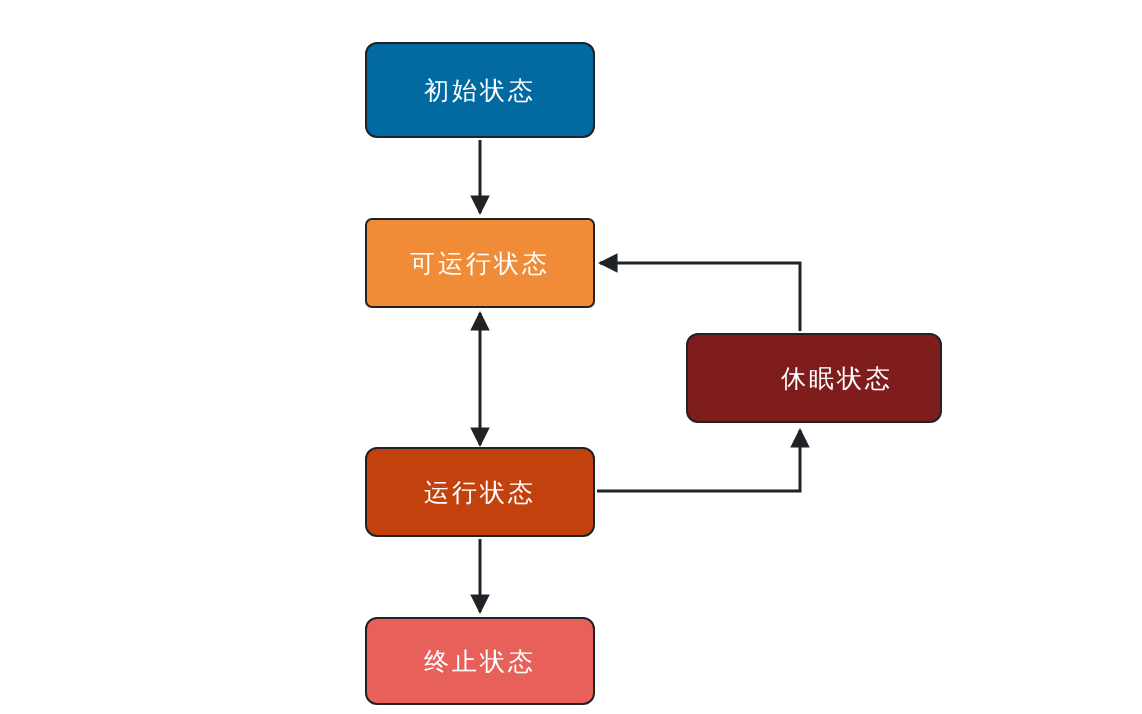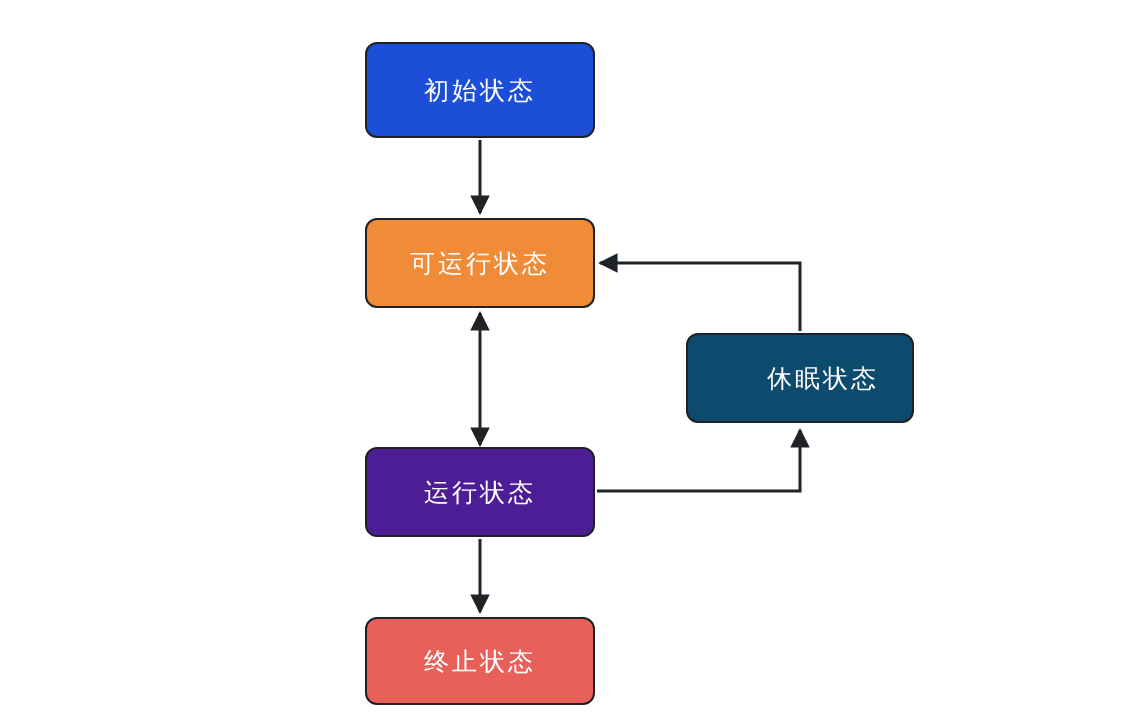--- a/index.html
+++ b/index.html
@@ -66,33 +66,33 @@
 
     <line x1="480" y1="445" x2="480" y2="313" stroke="#1f2328" stroke-width="3" marker-start="url(#arrow-start)" marker-end="url(#arrow-end)"></line>
 
     <line x1="480" y1="539" x2="480" y2="612" stroke="#1f2328" stroke-width="3" marker-end="url(#arrow-end)"></line>
 
     <path d="M 597 491 L 800 491 L 800 430" fill="none" stroke="#1f2328" stroke-width="3" stroke-linejoin="miter" marker-end="url(#arrow-end)"></path>
 
     <path d="M 800 331 L 800 263 L 600 263" fill="none" stroke="#1f2328" stroke-width="3" stroke-linejoin="miter" marker-end="url(#arrow-end)"></path>
   </svg>
 
-  <div class="node" style="left: 365px; top: 42px; width: 230px; height: 96px; background: #1d4ed8; border-color: rgb(31, 35, 40);">
+  <div class="node" style="left: 365px; top: 42px; width: 230px; height: 96px; background: #0369a1; border-color: rgb(31, 35, 40);">
     <span class="node-label" style="color: rgb(255, 255, 255);">初始状态</span>
   </div>
 
-  <div class="node" style="left: 365px; top: 218px; width: 230px; height: 90px; background: rgb(240, 139, 56); border-color: rgb(31, 35, 40);">
+  <div class="node" style="left: 365px; top: 218px; width: 230px; height: 90px; background: rgb(240, 139, 56); border-color: rgb(31, 35, 40); border-radius: 7px;">
     <span class="node-label" style="color: rgb(255, 255, 255);">可运行状态</span>
   </div>
 
-  <div class="node" style="left: 686px; top: 333px; width: 228px; height: 90px; background: #0c4a6e; border-color: rgb(31, 35, 40); padding-left: 46px;">
+  <div class="node" style="left: 686px; top: 333px; width: 256px; height: 90px; background: #7f1d1d; border-color: rgb(31, 35, 40); padding-left: 46px;">
     <span class="node-label" style="color: rgb(255, 255, 255);">休眠状态</span>
   </div>
 
-  <div class="node" style="left: 365px; top: 447px; width: 230px; height: 90px; background: #4c1d95; border-color: rgb(31, 35, 40);">
+  <div class="node" style="left: 365px; top: 447px; width: 230px; height: 90px; background: #c2410c; border-color: rgb(31, 35, 40);">
     <span class="node-label" style="color: rgb(255, 255, 255);">运行状态</span>
   </div>
 
   <div class="node" style="left: 365px; top: 617px; width: 230px; height: 88px; background: rgb(232, 96, 90); border-color: rgb(31, 35, 40);">
     <span class="node-label" style="color: rgb(255, 255, 255);">终止状态</span>
   </div>
 
 </div>
 
 </body></html>

